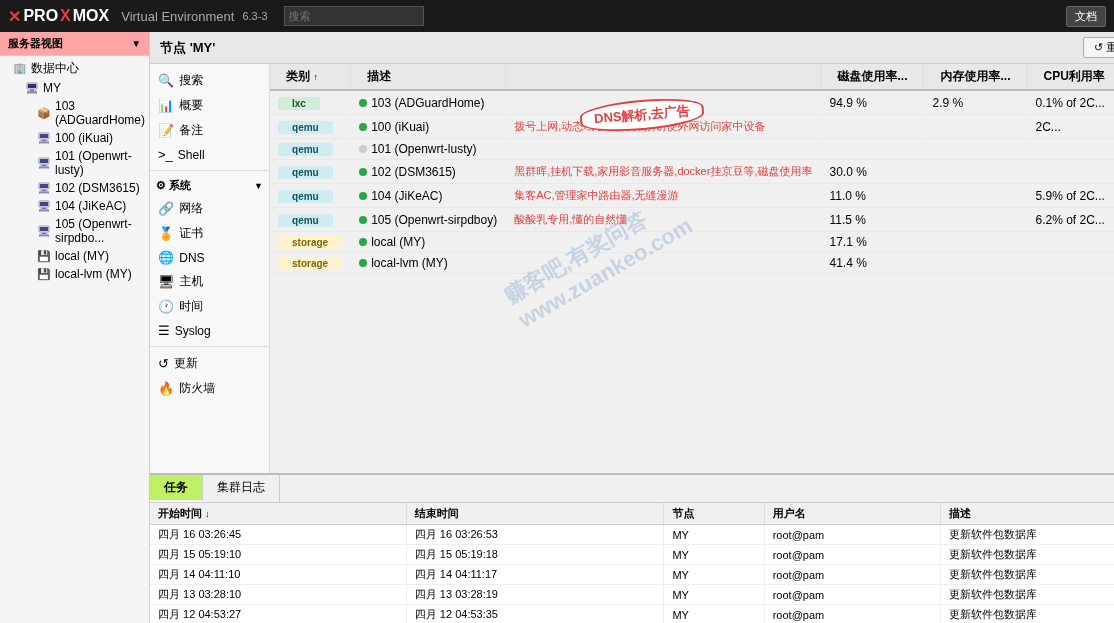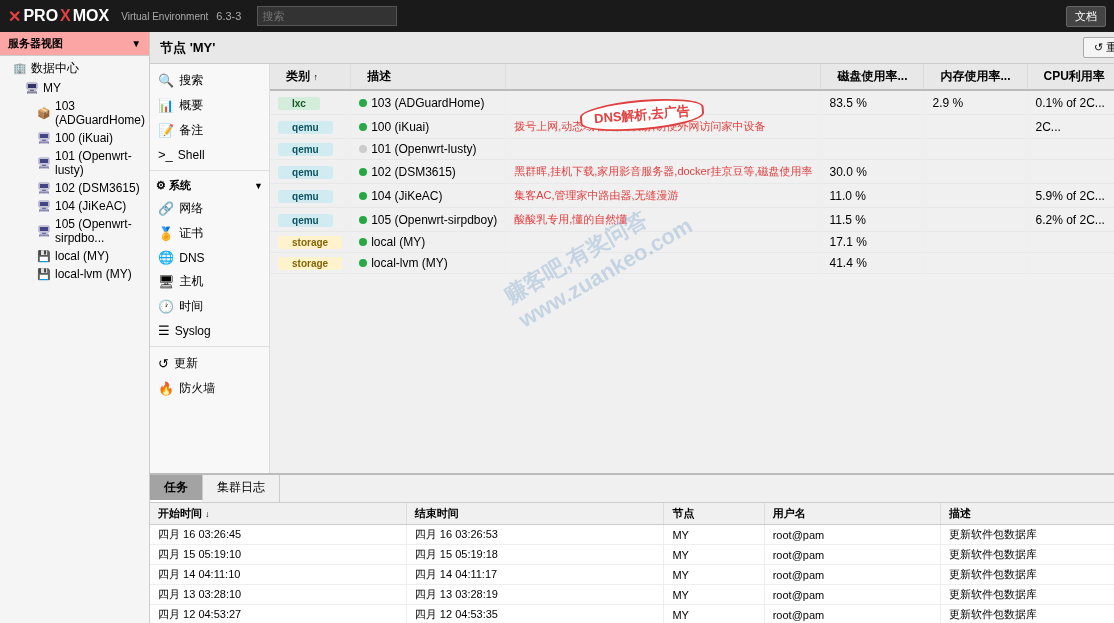--- a/index.html
+++ b/index.html
@@ -7,21 +7,21 @@
 
     
     #topbar {
       display: flex; align-items: center; background: #1a1a1a; height: 32px; padding: 0 8px; gap: 8px;
     }
     #logo { display: flex; align-items: center; gap: 2px; font-weight: bold; font-size: 16px; color: white; }
     .logo-x { color: #e04040; font-weight: 900; }
     .logo-prox { color: white; }
     .logo-m { color: #e04040; }
     .logo-ox { color: white; }
-    #version-text { color: #aaa; font-size: 10px; margin-left: 4px; }
+    #version-text { color: #aaa; font-size: 13px; margin-left: 4px; }
     #search-box { margin-left: 8px; height: 20px; width: 140px; font-size: 11px; border: 1px solid #555; background: #333; color: white; padding: 0 4px; }
     #topbar-right { margin-left: auto; display: flex; gap: 6px; align-items: flex-start; }
     .topbar-btn { background: #444; color: white; border: 1px solid #666; padding: 2px 8px; font-size: 11px; cursor: pointer; border-radius: 2px; }
 
     
     #main-layout { display: flex; height: calc(623px - 32px); }
 
     
     #sidebar { width: 178px; background: #f5f5f5; border-right: 1px solid #ccc; display: flex; flex-direction: column; }
     #sidebar-header { background: #fca5a5; padding: 4px 8px; font-weight: bold; font-size: 11px; display: flex; align-items: center; justify-content: space-between; border-bottom: 1px solid #ccc; }
@@ -64,21 +64,21 @@
     .badge-lxc { background: #d4edda; color: #155724; }
     .badge-qemu { background: #d1ecf1; color: #0c5460; }
     .badge-storage { background: #fff3cd; color: #856404; }
     .running-dot { width: 8px; height: 8px; border-radius: 50%; background: #28a745; display: inline-block; margin-right: 4px; }
     .stopped-dot { width: 8px; height: 8px; border-radius: 50%; background: #ccc; display: inline-block; margin-right: 4px; }
 
     
     #bottom-panel { height: 150px; border-top: 2px solid #bbb; display: flex; flex-direction: column; background: white; }
     #bottom-tabs { display: flex; border-bottom: 1px solid #ccc; background: #f0f0f0; }
     .bottom-tab { padding: 4px 14px; font-size: 12px; cursor: pointer; border-right: 1px solid #ccc; }
-    .bottom-tab.active { background: #a3a3a3; border-bottom: 2px solid white; font-weight: bold; }
+    .bottom-tab.active { background: #bef264; border-bottom: 2px solid white; font-weight: bold; }
     #bottom-content { flex: 1; overflow: auto; }
     #log-table { width: 100%; border-collapse: collapse; font-size: 11px; }
     #log-table thead th { background: #f0f0f0; border-bottom: 1px solid #ccc; padding: 3px 8px; text-align: left; font-weight: bold; white-space: nowrap; border-right: 1px solid #ddd; }
     #log-table tbody tr { border-bottom: 1px solid #eee; }
     #log-table tbody td { padding: 2px 8px; white-space: nowrap; border-right: 1px solid #eee; }
     .sort-arrow { font-size: 9px; }
 
     
     .dns-annotation {
       position: absolute;
@@ -285,21 +285,21 @@
               <th>CPU利用率</th>
               <th>运行时间</th>
             </tr>
           </thead>
           <tbody id="vm-table-body">
 
           <tr>
                 <td><span class="vm-type-badge badge-lxc">lxc</span></td>
                 <td><span class="running-dot"></span>103 (ADGuardHome)</td>
                 <td></td>
-                <td>83.5 %</td>
+                <td>94.9 %</td>
                 <td>2.9 %</td>
                 <td>0.1% of 2C...</td>
                 <td>7 天 23:24:44</td>
               </tr>
               <tr>
                 <td><span class="vm-type-badge badge-qemu">qemu</span></td>
                 <td><span class="running-dot"></span>100 (iKuai)</td>
                 <td style="color: rgb(224, 64, 64); font-size: 11px;">拨号上网,动态域名,端口映射,访便外网访问家中设备</td>
                 <td></td>
                 <td></td>

